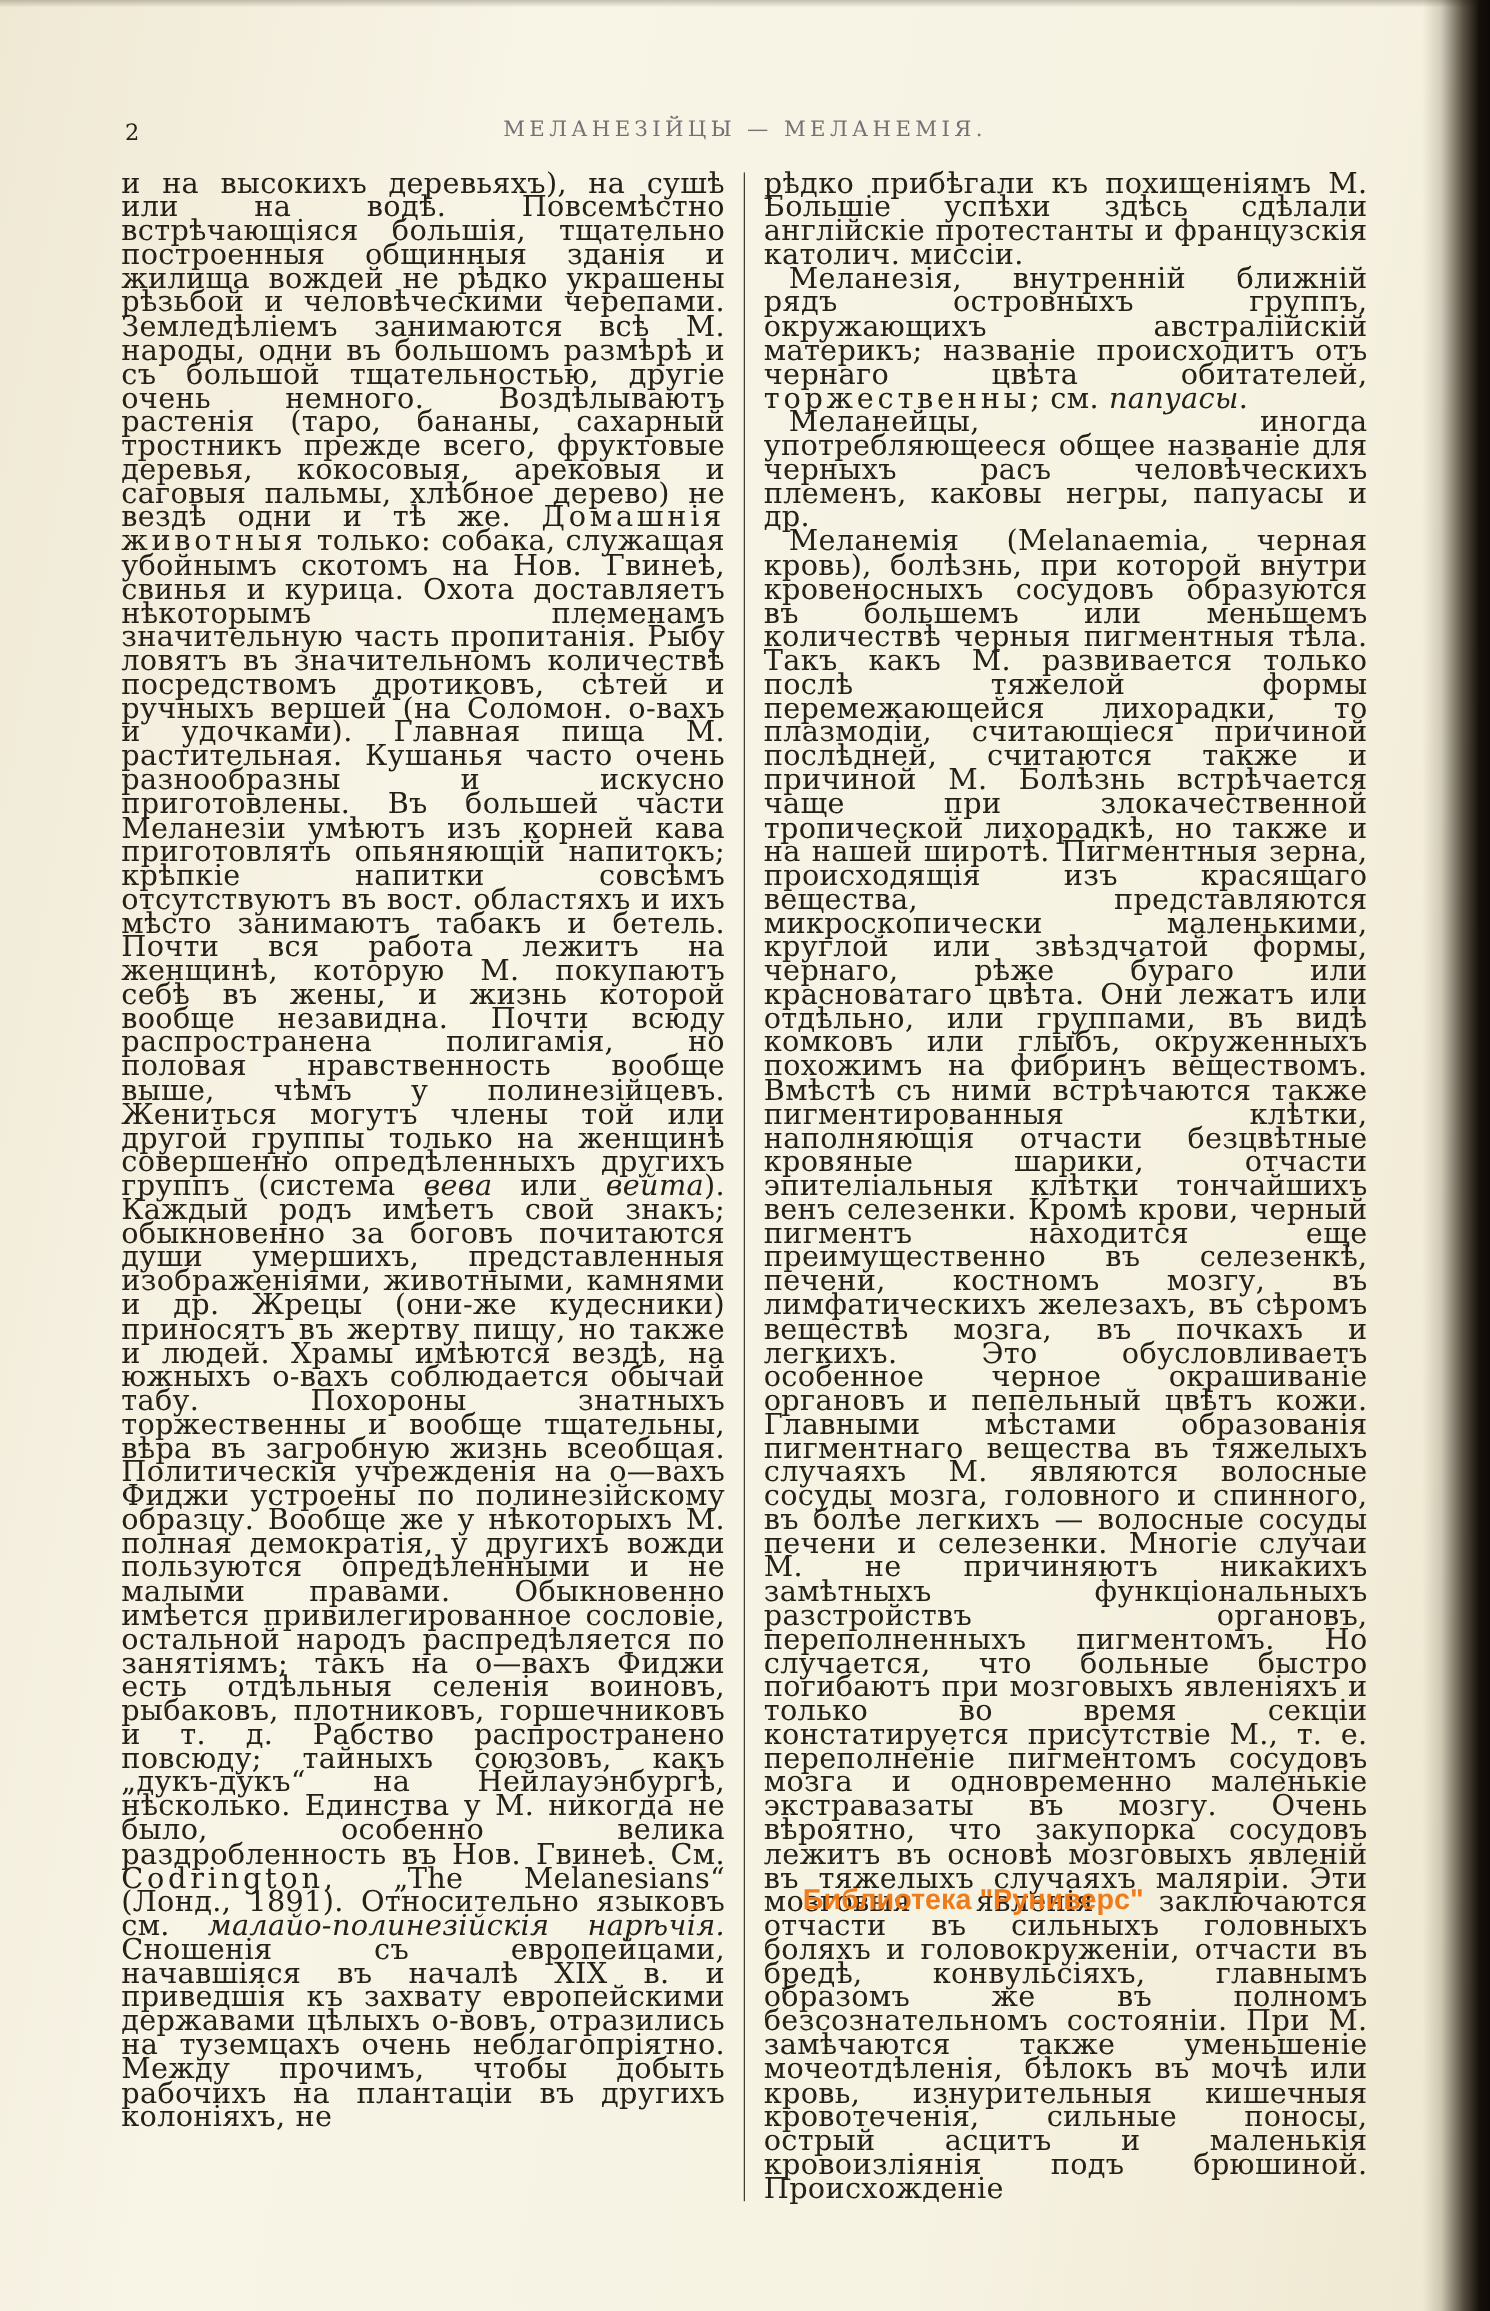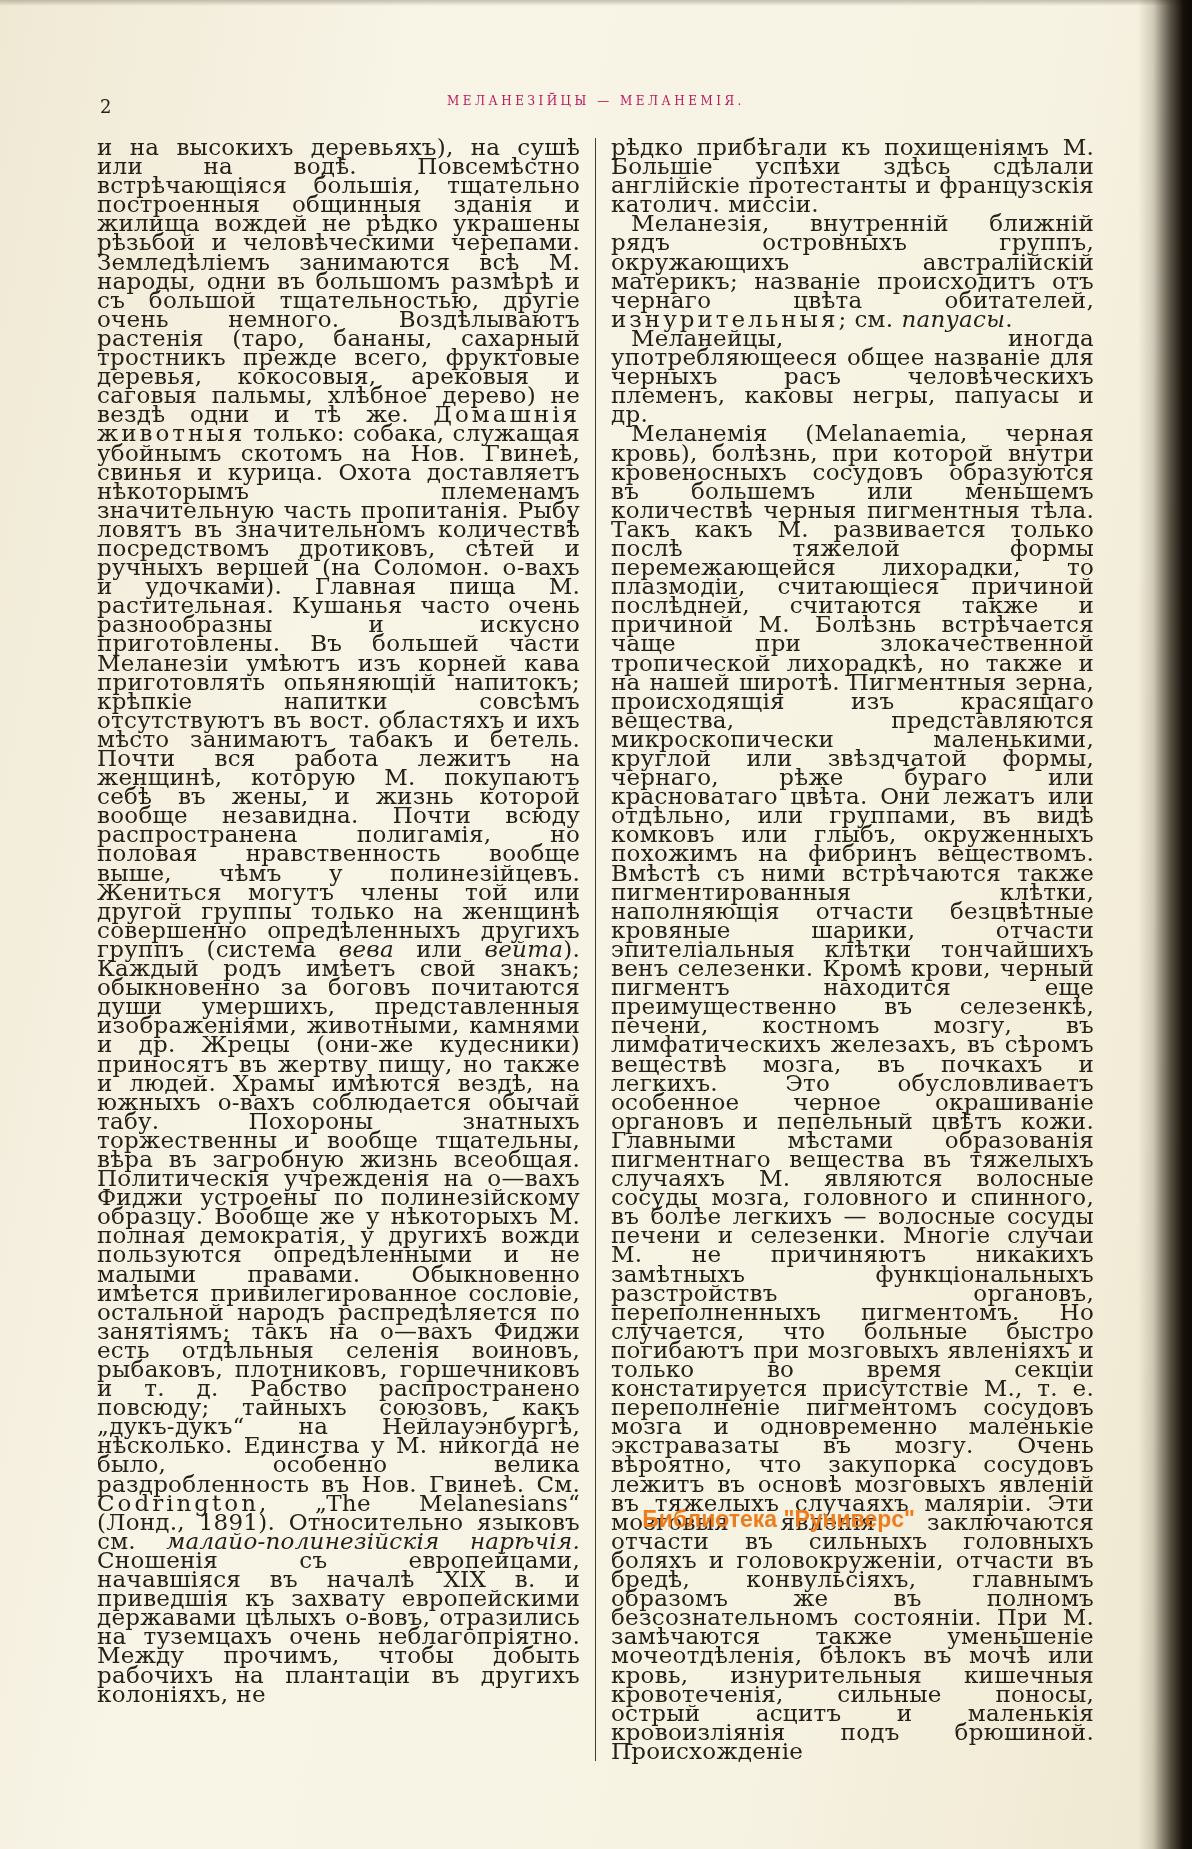--- a/index.html
+++ b/index.html
@@ -14,22 +14,22 @@
     position:absolute;top:0;right:0;width:54px;height:100%;
     background:linear-gradient(to right,rgba(43,32,16,0) 0%,rgba(43,32,16,0.18) 28%,rgba(30,22,10,0.72) 60%,#16100a 84%,#0d0906 100%);
   }
   .top-edge{
     position:absolute;top:0;left:0;width:100%;height:6px;
     background:linear-gradient(to bottom,rgba(40,30,15,0.25),rgba(40,30,15,0));
   }
   .header-row{position:absolute;top:94px;left:0;width:1192px;height:26px;}
   .pagenum{position:absolute;left:100px;top:2px;font-size:18px;}
   .header{
-    display:block;text-align:center;font-size:12px;letter-spacing:3.5px;
-    color:#be185d;
+    display:block;text-align:center;font-size:17px;letter-spacing:3.5px;
+    color:#737373;
   }
   .columns{
     position:absolute;top:138px;left:97px;width:998px;
     display:flex;align-items:stretch;
   }
   .col{
     width:483px;font-size:23px;line-height:19.1px;
     text-align:justify;letter-spacing:0.25px;word-spacing:0.5px;
   }
   .col p{margin:0;}
@@ -55,21 +55,21 @@
     <span class="header">МЕЛАНЕЗІЙЦЫ — МЕЛАНЕМІЯ.</span>
   </div>
 
   <div class="columns">
     <div class="col" id="col-left">
         <p><span>и на высокихъ деревьяхъ), на сушѣ или на водѣ. Повсемѣстно встрѣчающіяся большія, тщательно построенныя общинныя зданія и жилища вождей не рѣдко украшены рѣзьбой и человѣческими черепами. Земледѣліемъ занимаются всѣ М. народы, одни въ большомъ размѣрѣ и съ большой тщательностью, другіе очень немного. Воздѣлываютъ растенія (таро, бананы, сахарный тростникъ прежде всего, фруктовые деревья, кокосовыя, арековыя и саговыя пальмы, хлѣбное дерево) не вездѣ одни и тѣ же. </span><span class="spaced">Домашнія животныя</span><span> только: собака, служащая убойнымъ скотомъ на Нов. Гвинеѣ, свинья и курица. Охота доставляетъ нѣкоторымъ племенамъ значительную часть пропитанія. Рыбу ловятъ въ значительномъ количествѣ посредствомъ дротиковъ, сѣтей и ручныхъ вершей (на Соломон. о-вахъ и удочками). Главная пища М. растительная. Кушанья часто очень разнообразны и искусно приготовлены. Въ большей части Меланезіи умѣютъ изъ корней кава приготовлять опьяняющій напитокъ; крѣпкіе напитки совсѣмъ отсутствуютъ въ вост. областяхъ и ихъ мѣсто занимаютъ табакъ и бетель. Почти вся работа лежитъ на женщинѣ, которую М. покупаютъ себѣ въ жены, и жизнь которой вообще незавидна. Почти всюду распространена полигамія, но половая нравственность вообще выше, чѣмъ у полинезійцевъ. Жениться могутъ члены той или другой группы только на женщинѣ совершенно опредѣленныхъ другихъ группъ (система </span><span class="italic">вева</span><span> или </span><span class="italic">вейта</span><span>). Каждый родъ имѣетъ свой знакъ; обыкновенно за боговъ почитаются души умершихъ, представленныя изображеніями, животными, камнями и др. Жрецы (они-же кудесники) приносятъ въ жертву пищу, но также и людей. Храмы имѣются вездѣ, на южныхъ о-вахъ соблюдается обычай табу. Похороны знатныхъ торжественны и вообще тщательны, вѣра въ загробную жизнь всеобщая. Политическія учрежденія на о—вахъ Фиджи устроены по полинезійскому образцу. Вообще же у нѣкоторыхъ М. полная демократія, у другихъ вожди пользуются опредѣленными и не малыми правами. Обыкновенно имѣется привилегированное сословіе, остальной народъ распредѣляется по занятіямъ; такъ на о—вахъ Фиджи есть отдѣльныя селенія воиновъ, рыбаковъ, плотниковъ, горшечниковъ и т. д. Рабство распространено повсюду; тайныхъ союзовъ, какъ „дукъ-дукъ“ на Нейлауэнбургѣ, нѣсколько. Единства у М. никогда не было, особенно велика раздробленность въ Нов. Гвинеѣ. См. </span><span class="spaced">Codrington</span><span>, „The Melanesians“ (Лонд., 1891). Относительно языковъ см. </span><span class="italic">малайо-полинезійскія нарѣчія.</span><span> Сношенія съ европейцами, начавшіяся въ началѣ XIX в. и приведшія къ захвату европейскими державами цѣлыхъ о-вовъ, отразились на туземцахъ очень неблагопріятно. Между прочимъ, чтобы добыть рабочихъ на плантаціи въ другихъ колоніяхъ, не</span></p>
       </div>
     <div class="col-rule"></div>
     <div class="col" id="col-right">
         <p><span>рѣдко прибѣгали къ похищеніямъ М. Большіе успѣхи здѣсь сдѣлали англійскіе протестанты и французскія католич. миссіи.</span></p>
-        <p class="indent"><span class="bold">Меланезія,</span><span> внутренній ближній рядъ островныхъ группъ, окружающихъ австралійскій материкъ; названіе происходитъ отъ чернаго цвѣта обитателей, </span><span class="spaced">изнурительныя</span><span>; см. </span><span class="italic">папуасы</span><span>.</span></p>
+        <p class="indent"><span class="bold">Меланезія,</span><span> внутренній ближній рядъ островныхъ группъ, окружающихъ австралійскій материкъ; названіе происходитъ отъ чернаго цвѣта обитателей, </span><span class="spaced">торжественны</span><span>; см. </span><span class="italic">папуасы</span><span>.</span></p>
         <p class="indent"><span class="bold">Меланейцы,</span><span> иногда употребляющееся общее названіе для черныхъ расъ человѣческихъ племенъ, каковы негры, папуасы и др.</span></p>
         <p class="indent"><span class="bold">Меланемія</span><span> (Melanaemia, черная кровь), болѣзнь, при которой внутри кровеносныхъ сосудовъ образуются въ большемъ или меньшемъ количествѣ черныя пигментныя тѣла. Такъ какъ М. развивается только послѣ тяжелой формы перемежающейся лихорадки, то плазмодіи, считающіеся причиной послѣдней, считаются также и причиной М. Болѣзнь встрѣчается чаще при злокачественной тропической лихорадкѣ, но также и на нашей широтѣ. Пигментныя зерна, происходящія изъ красящаго вещества, представляются микроскопически маленькими, круглой или звѣздчатой формы, чернаго, рѣже бураго или красноватаго цвѣта. Они лежатъ или отдѣльно, или группами, въ видѣ комковъ или глыбъ, окруженныхъ похожимъ на фибринъ веществомъ. Вмѣстѣ съ ними встрѣчаются также пигментированныя клѣтки, наполняющія отчасти безцвѣтные кровяные шарики, отчасти эпителіальныя клѣтки тончайшихъ венъ селезенки. Кромѣ крови, черный пигментъ находится еще преимущественно въ селезенкѣ, печени, костномъ мозгу, въ лимфатическихъ железахъ, въ сѣромъ веществѣ мозга, въ почкахъ и легкихъ. Это обусловливаетъ особенное черное окрашиваніе органовъ и пепельный цвѣтъ кожи. Главными мѣстами образованія пигментнаго вещества въ тяжелыхъ случаяхъ М. являются волосные сосуды мозга, головного и спинного, въ болѣе легкихъ — волосные сосуды печени и селезенки. Многіе случаи М. не причиняютъ никакихъ замѣтныхъ функціональныхъ разстройствъ органовъ, переполненныхъ пигментомъ. Но случается, что больные быстро погибаютъ при мозговыхъ явленіяхъ и только во время секціи констатируется присутствіе М., т. е. переполненіе пигментомъ сосудовъ мозга и одновременно маленькіе экстравазаты въ мозгу. Очень вѣроятно, что закупорка сосудовъ лежитъ въ основѣ мозговыхъ явленій въ тяжелыхъ случаяхъ маляріи. Эти мозговыя явленія заключаются отчасти въ сильныхъ головныхъ боляхъ и головокруженіи, отчасти въ бредѣ, конвульсіяхъ, главнымъ образомъ же въ полномъ безсознательномъ состояніи. При М. замѣчаются также уменьшеніе мочеотдѣленія, бѣлокъ въ мочѣ или кровь, изнурительныя кишечныя кровотеченія, сильные поносы, острый асцитъ и маленькія кровоизліянія подъ брюшиной. Происхожденіе</span></p>
       </div>
   </div>
 
   <div class="right-edge"></div>
 
   <div class="watermark">Библиотека "Руниверс"</div>
 </div>
 

